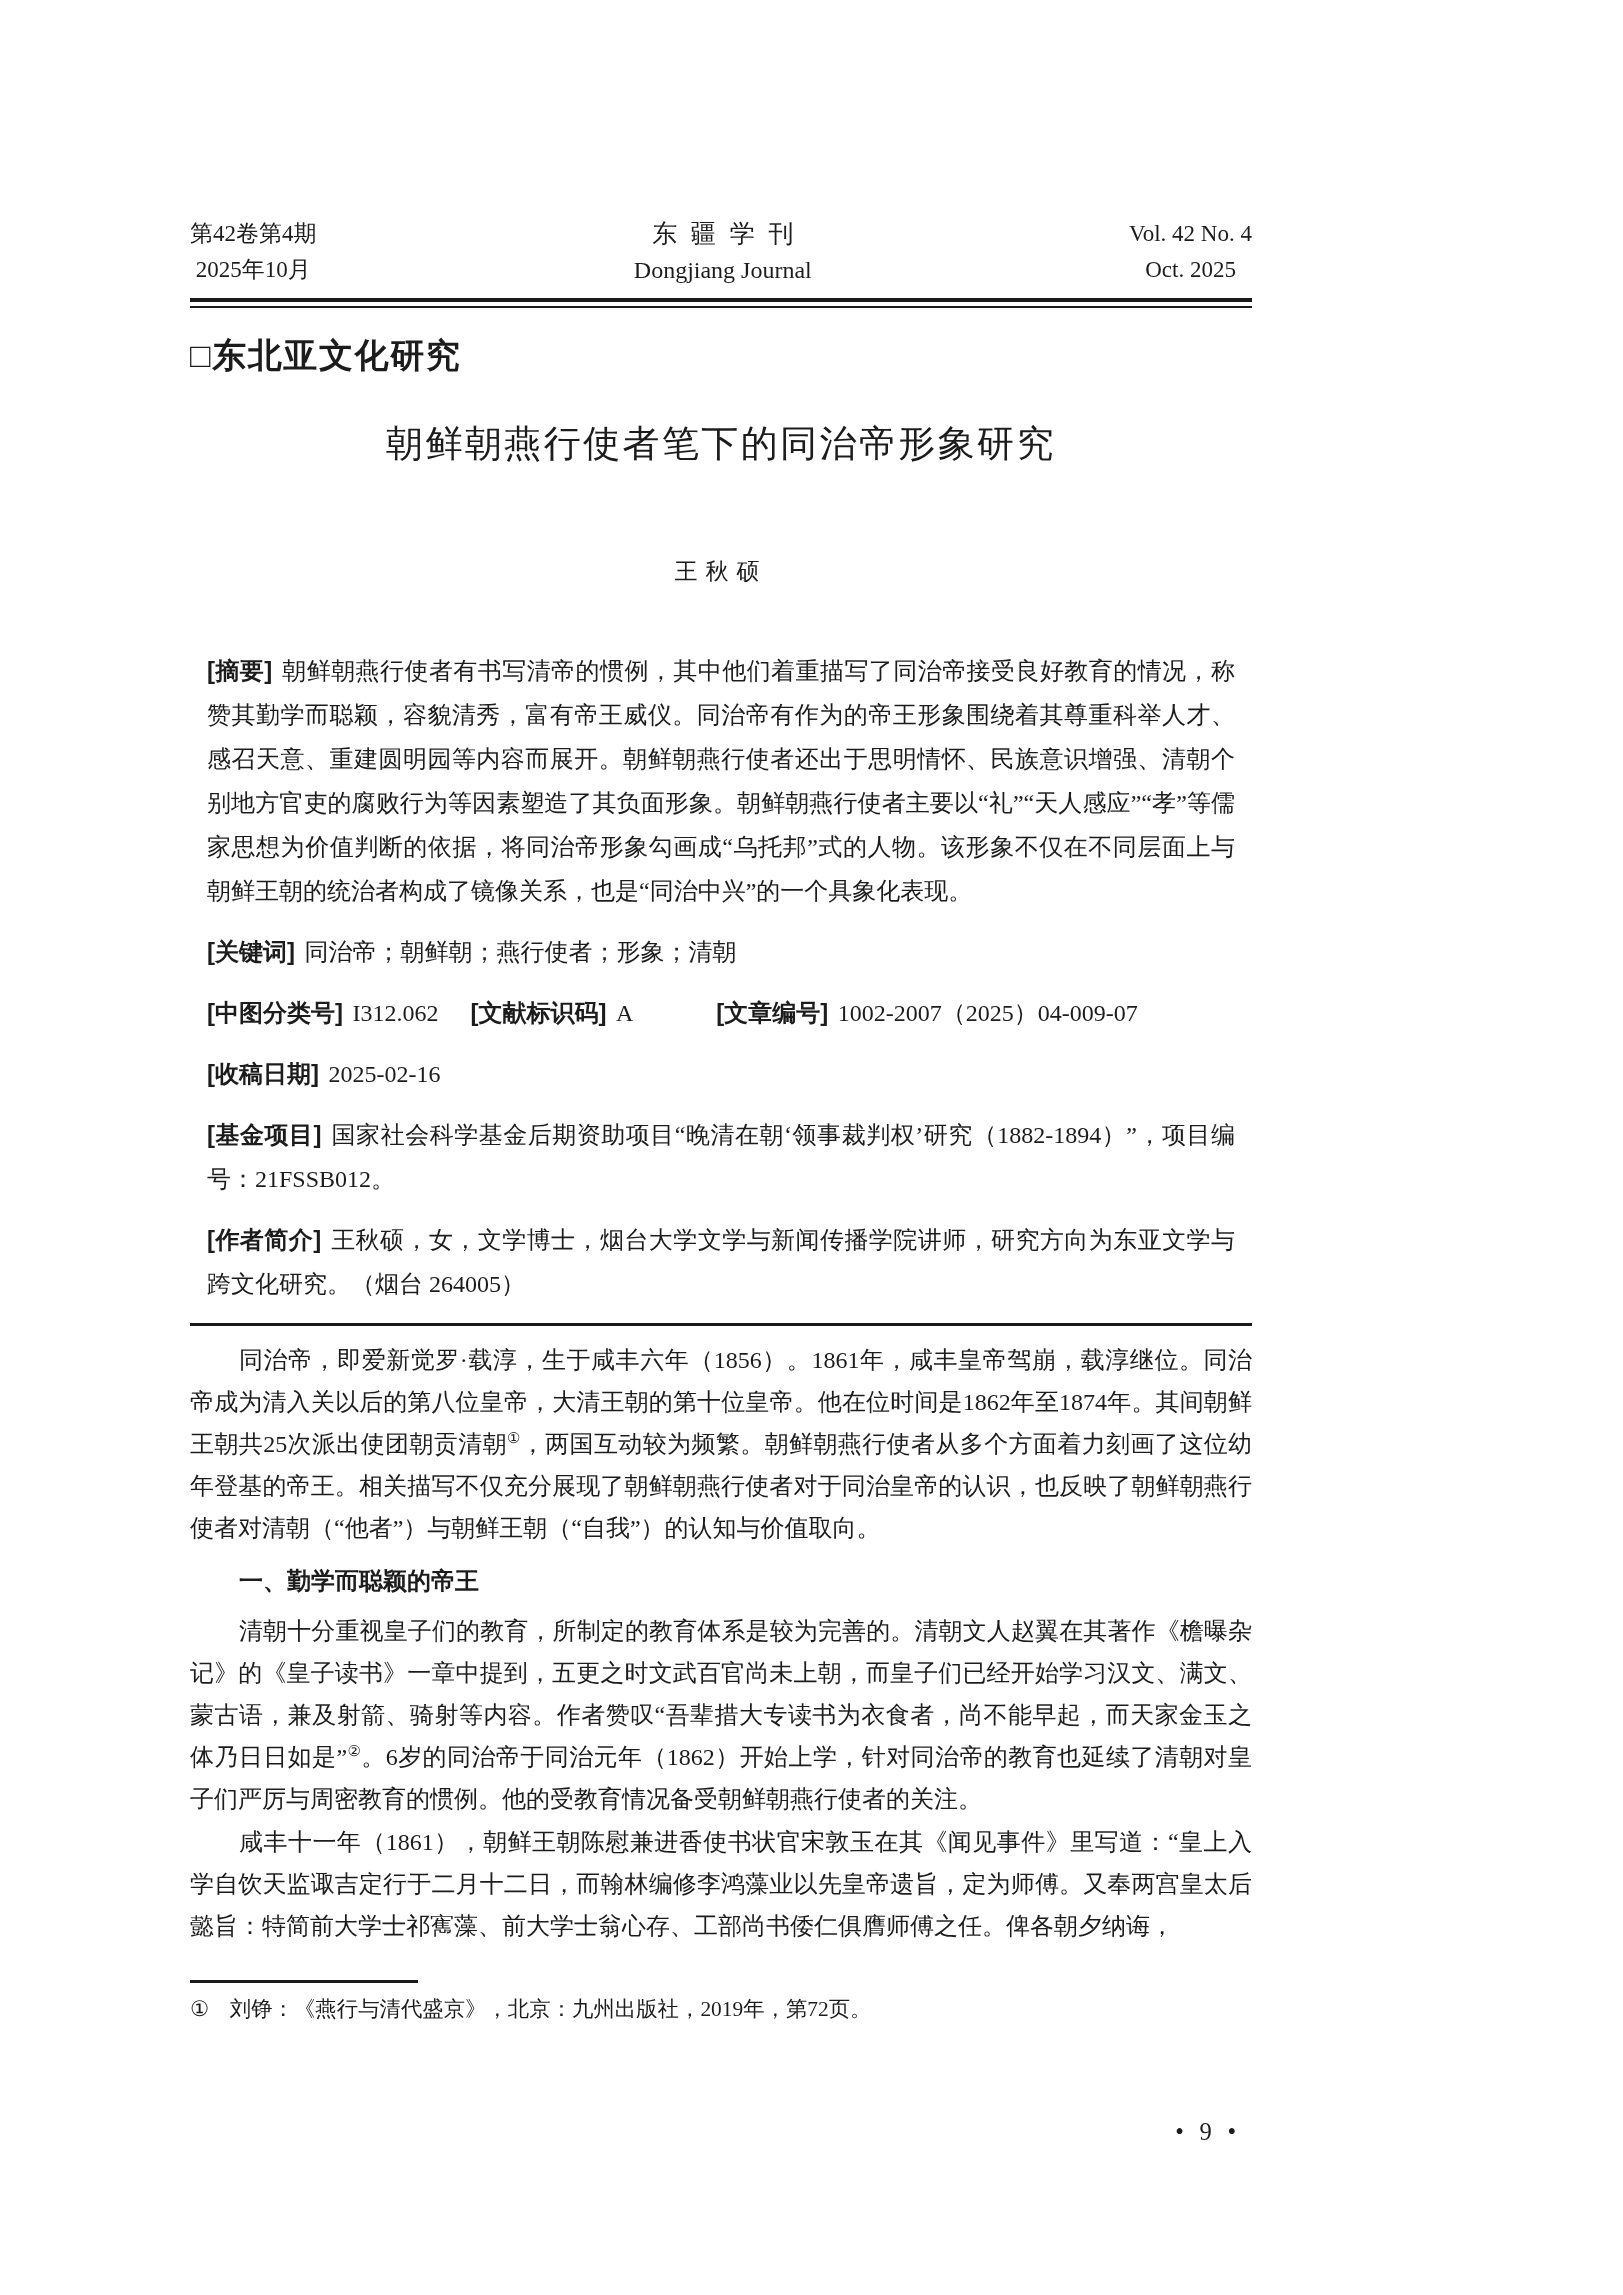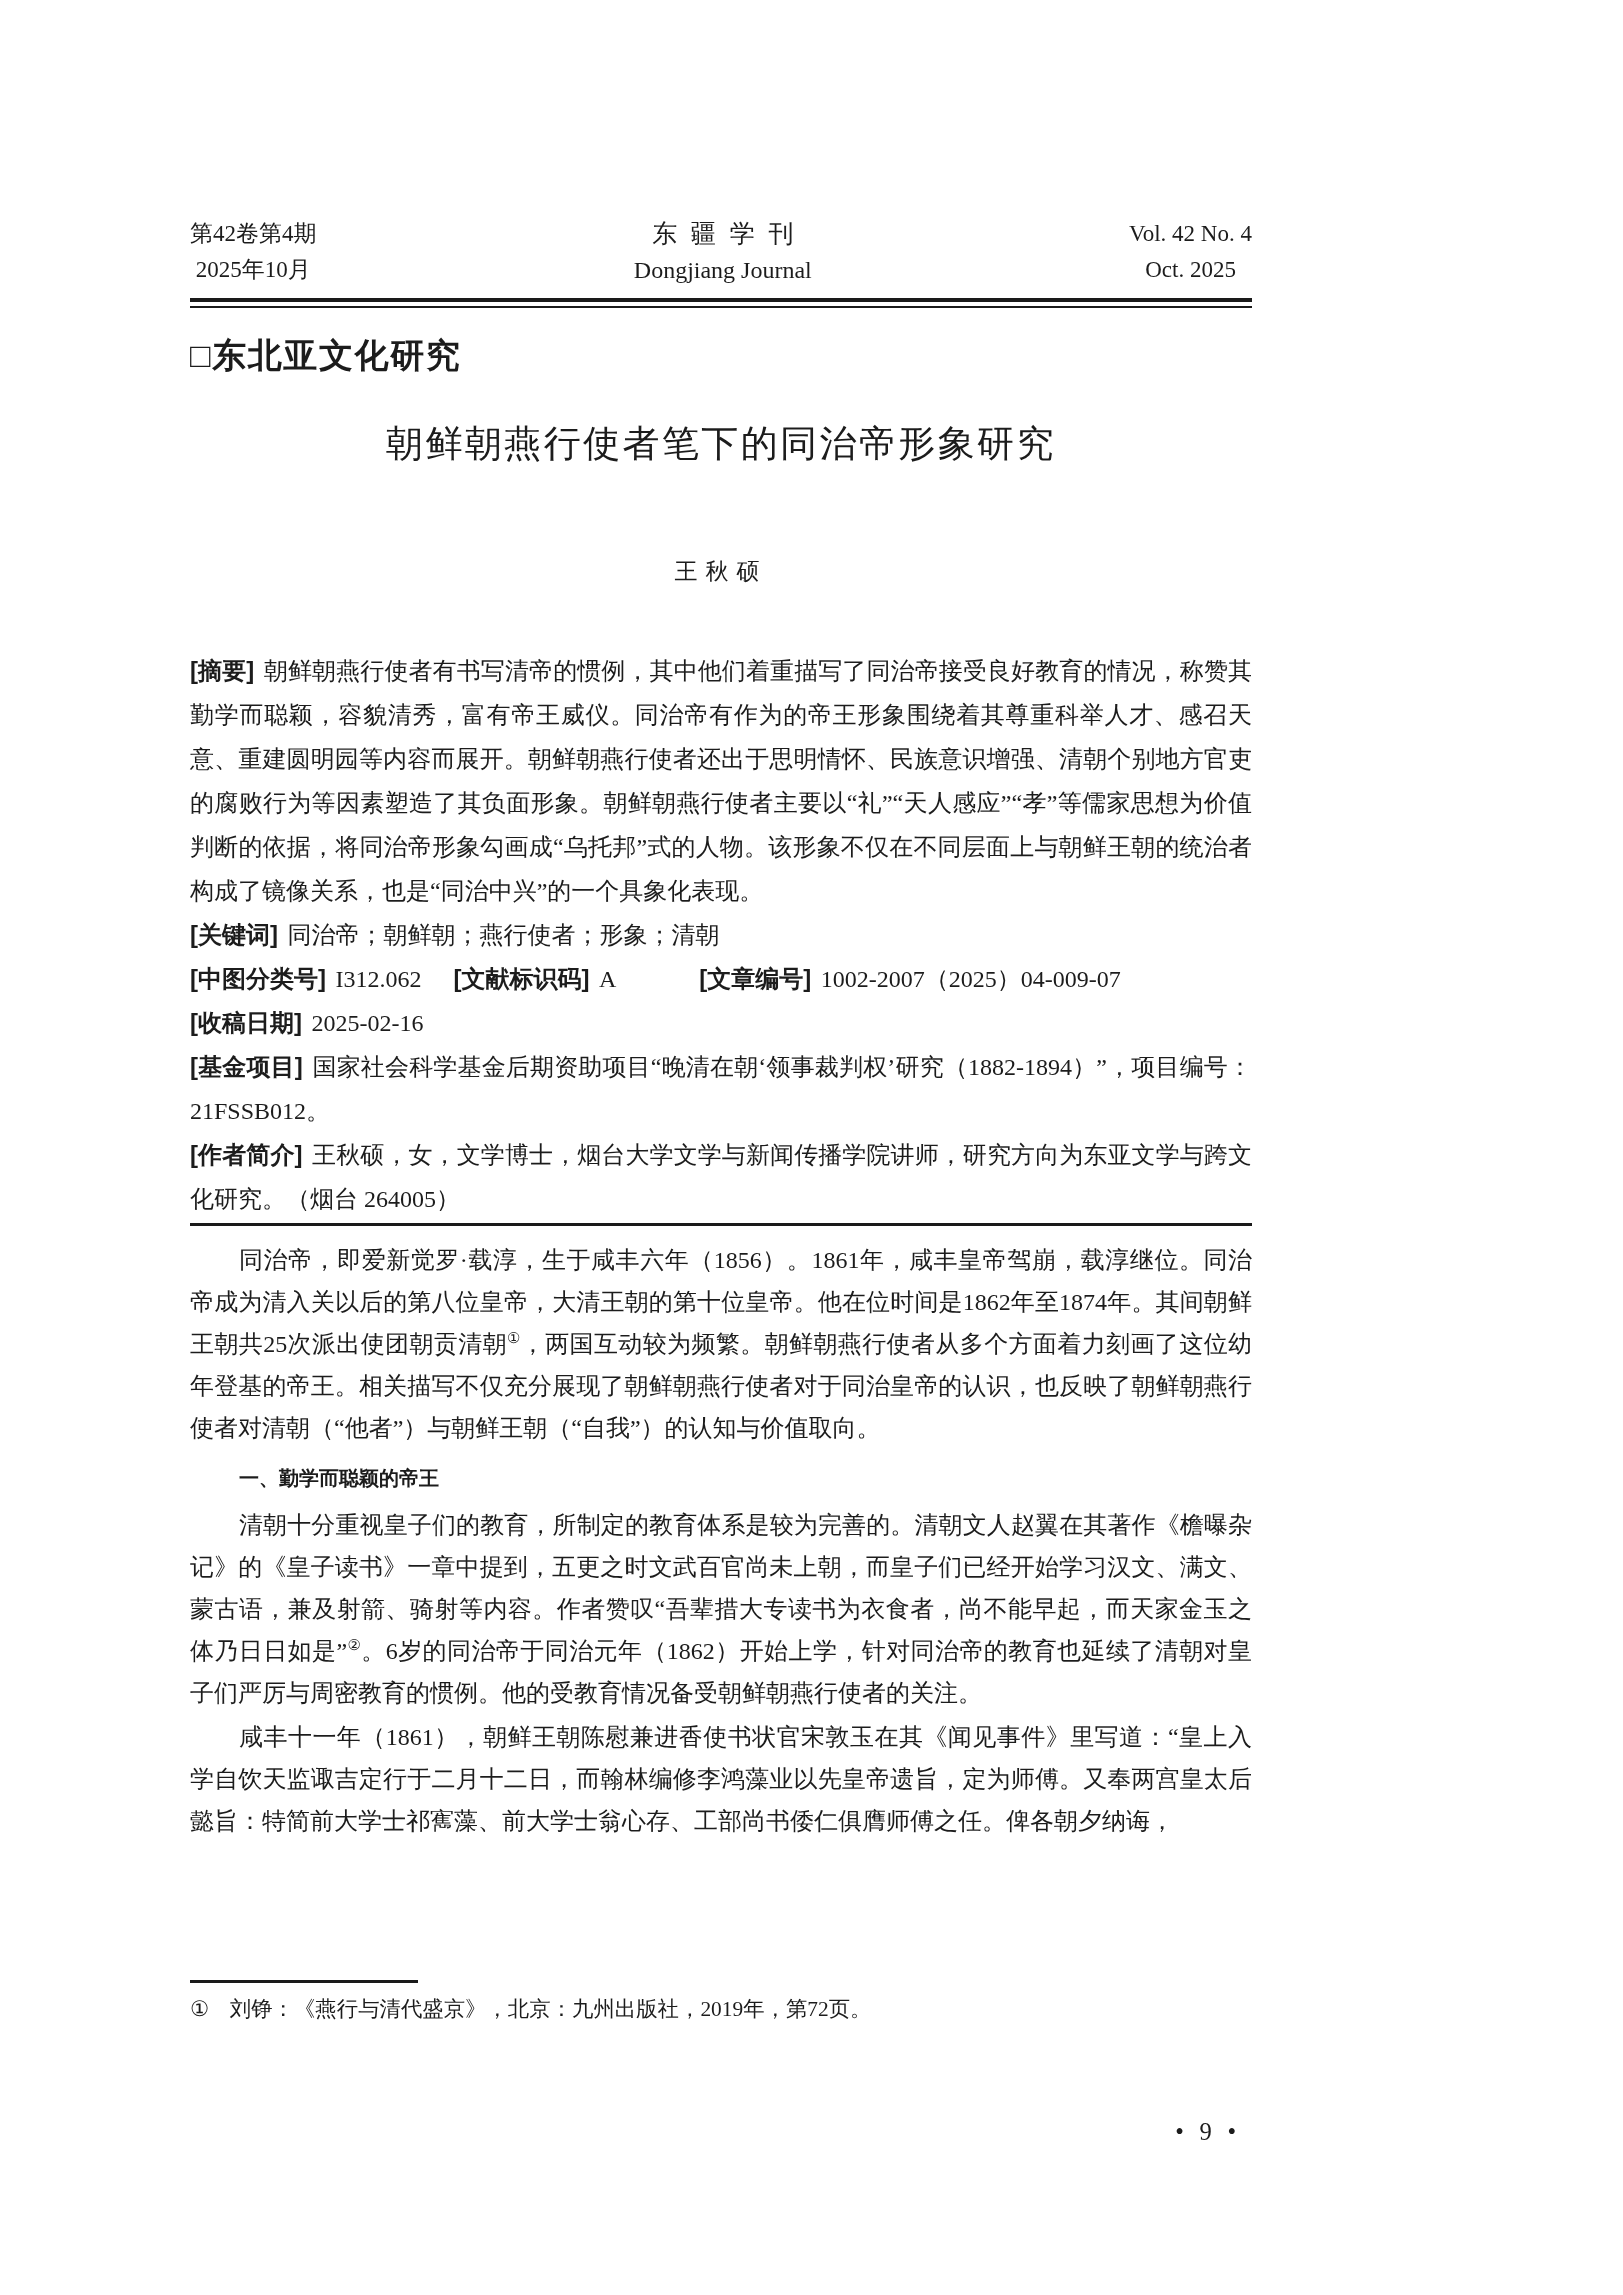--- a/index.html
+++ b/index.html
@@ -21,35 +21,35 @@
   .rule-double { margin-top:9.5px; height:4.8px;
                  border-top:4px solid #1a1a1a; border-bottom:2.4px solid #1a1a1a; }
   
   .section-label { margin-top:25px; font-family:"Liberation Sans","DejaVu Sans",sans-serif;
                    font-weight:bold; font-size:34px; letter-spacing:1.6px; }
   .title { margin:40px 0 0; text-align:center; font-size:37px; font-weight:normal;
            letter-spacing:2.4px; }
   .author { margin-top:87px; text-align:center; font-size:23px; letter-spacing:8px; }
   
   .frontmatter { margin-top:62px; font-size:24px; line-height:44px; text-align:justify; }
-  .fm { margin:0; }
+  .fm { margin:17px; }
   .fm-label { font-family:"Liberation Sans","DejaVu Sans",sans-serif; font-weight:bold;
               margin-right:9.5px; }
   .meta-gap1 { display:inline-block; width:32px; }
   .meta-gap2 { display:inline-block; width:83px; }
   .rule-body { margin-top:1.6px; border-top:3.2px solid #1a1a1a; }
   
   .bodytext { margin-top:12.7px; }
   .bodytext p { margin:0; font-size:24px; line-height:42px; text-align:justify;
                 text-indent:49px; }
   .bodytext p + p { margin-top:1.6px; }
   sup.fnref { font-size:0.62em; vertical-align:super; line-height:0; }
   .sec-heading { margin:16px 0 12.7px; padding-left:49px;
                  font-family:"Liberation Sans","DejaVu Sans",sans-serif;
-                 font-weight:bold; font-size:20px; }
+                 font-weight:bold; font-size:24px; }
   
   .footnotes { position:absolute; top:1980px; left:190px; width:1244px; }
   .fn-rule { width:228px; border-top:3.2px solid #1a1a1a; }
   .fn { margin-top:10.3px; font-size:21.4px; line-height:32px; }
   .fn-marker { margin-right:20.6px; }
   
   .page-number { position:absolute; top:2118px; right:200px; font-size:24.6px;
                  letter-spacing:4.8px; }
 </style>
 </head>

